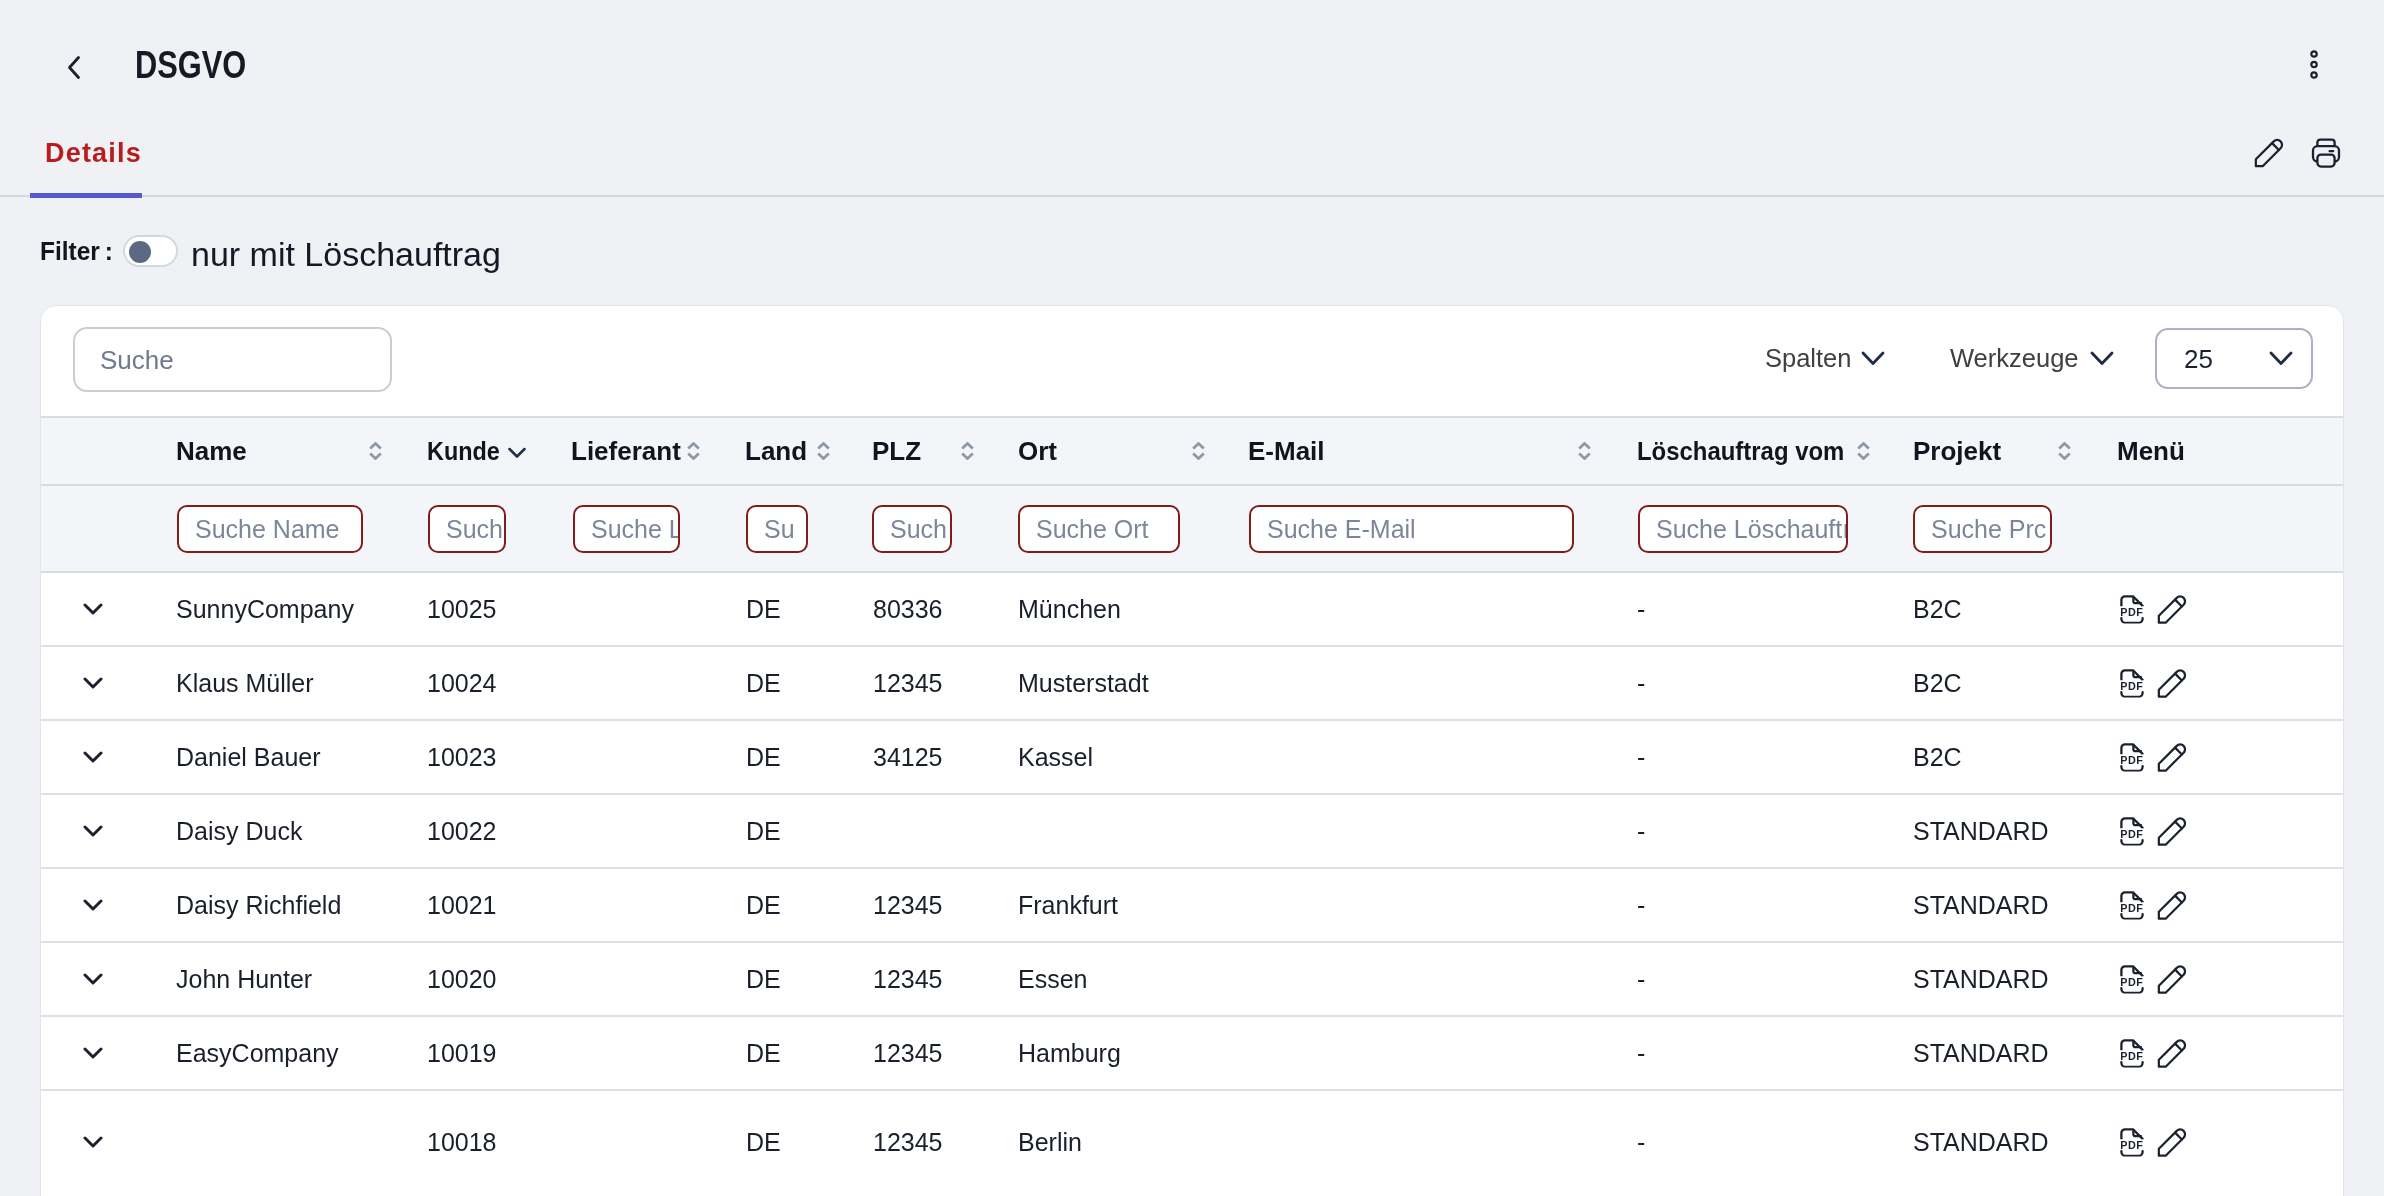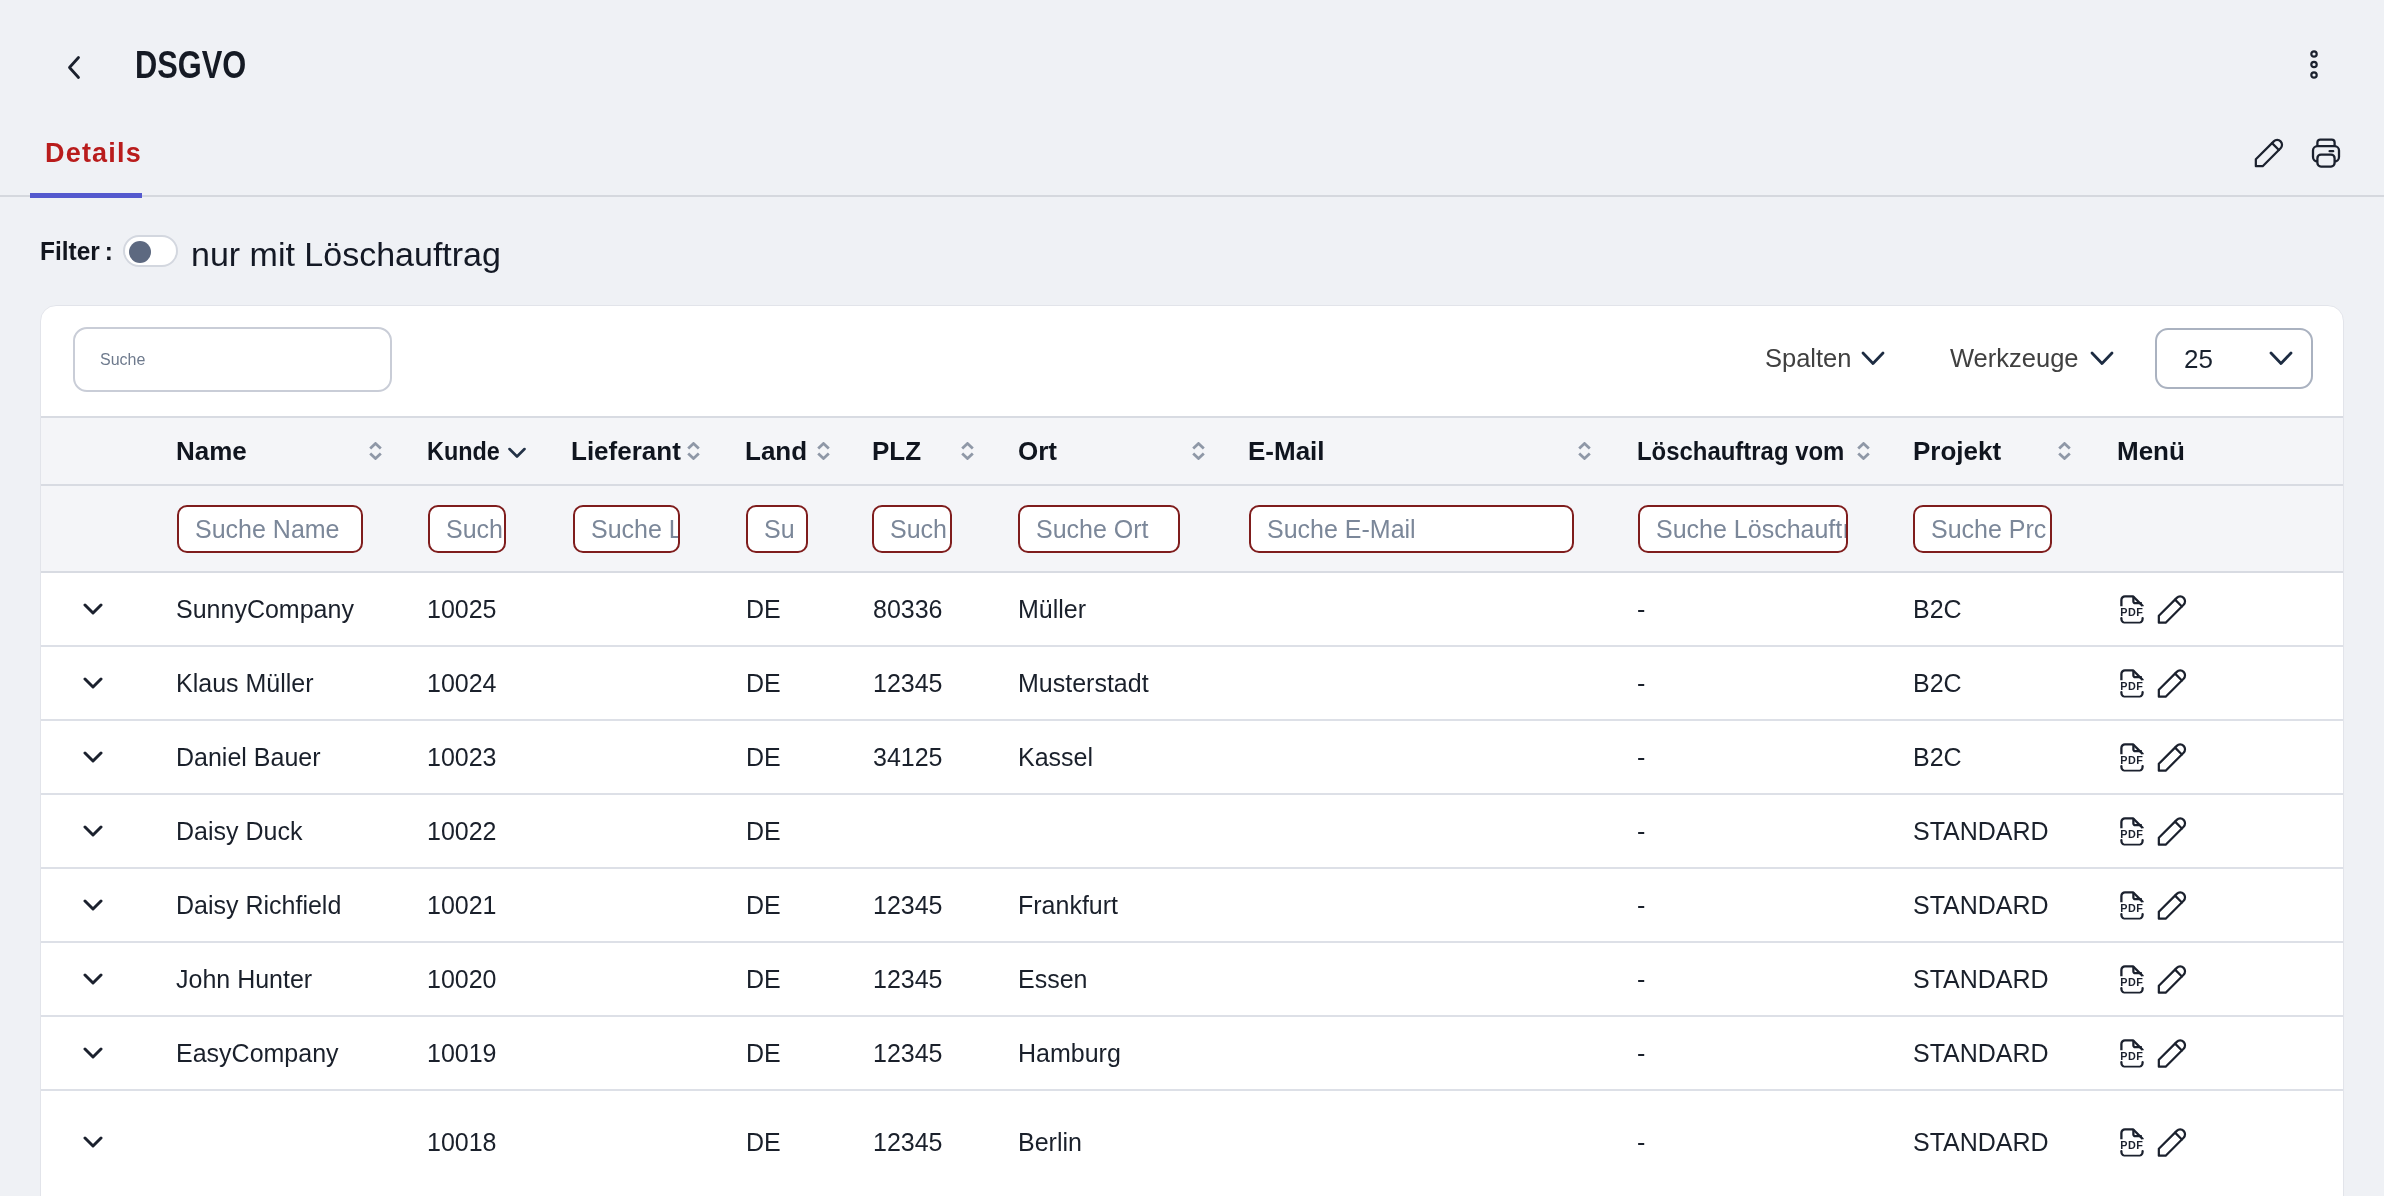--- a/index.html
+++ b/index.html
@@ -26,21 +26,21 @@
   
   .filterlabel { left:40px; top:236px; font-size:26px; font-weight:700; color:#12161f; transform:scaleX(0.94); transform-origin:left top; }
   .toggle { left:123px; top:235px; width:55px; height:32px; background:#fff; border:2px solid #d3d7df; border-radius:17px; }
   .knob { position:absolute; left:4px; top:4px; width:22px; height:22px; border-radius:50%; background:#5d6980; }
   .filtertext { left:191px; top:235px; font-size:34px; color:#141925; }
 
   
   .card { left:40px; top:305px; width:2304px; height:935px; background:#fff; border:1px solid #e2e4ea; border-radius:16px; }
 
   .search { left:73px; top:327px; width:319px; height:65px; background:#fff; border:2px solid #c9cdd7; border-radius:14px; }
-  .search span { position:absolute; left:25px; top:50%; transform:translateY(-50%); font-size:16px; color:#6e7a8d; }
+  .search span { position:absolute; left:25px; top:50%; transform:translateY(-50%); font-size:26px; color:#6e7a8d; }
 
   .ddtext { top:344px; font-size:25.5px; color:#404040; }
 
   .select { left:2155px; top:328px; width:158px; height:61px; border:2px solid #aab2c0; border-radius:13px; background:#fff;text-align:center; }
   .select span { position:absolute; left:27px; top:50%; transform:translateY(-50%); font-size:26px; color:#19222f; }
 
   
   .thead { left:41px; top:416px; width:2302px; height:68px; background:#f4f5f8; border-top:2px solid #d8dbe2; }
   .tfilter { left:41px; top:484px; width:2302px; height:89px; background:#f4f5f8; border-top:2px solid #d8dbe2; border-bottom:2px solid #d8dbe2; }
   .th { position:absolute; top:50%; transform:translateY(-50%); transform-origin:left center; font-size:26px; font-weight:700; color:#10151f; white-space:nowrap; }
@@ -188,21 +188,21 @@
 </div>
 
 <div class="row" style="top:573px">
 <svg class="cell cexp" style="width:20px;height:12px" viewBox="0 0 20 12">
       <polyline points="2,2 10,10 18,2" fill="none" stroke="#1b212e" stroke-width="3" stroke-linecap="round" stroke-linejoin="round"></polyline>
     </svg>
   <span class="cell cname">SunnyCompany</span>
   <span class="cell ckun">10025</span>
   <span class="cell cland">DE</span>
   <span class="cell cplz">80336</span>
-  <span class="cell cort">Müller</span>
+  <span class="cell cort">München</span>
   <span class="cell cdash">-</span>
   <span class="cell cproj">B2C</span>
 <svg class="cell cpdf" style="width:24px;height:29px" viewBox="0 0 24 29">
 <path d="M1.4 11.8 V5.4 A3.6 3.6 0 0 1 5 1.8 H13 L22.6 11.4 V11.8" fill="none" stroke="#1b212e" stroke-width="2.3" stroke-linejoin="round"></path>
 <path d="M13.4 2 V7 a1.7 1.7 0 0 0 1.7 1.7 H21.8" fill="none" stroke="#1b212e" stroke-width="2.3" stroke-linejoin="round"></path>
 <path d="M1.4 23.7 v0.5 a4.3 4.3 0 0 0 4.3 4.3 h12.6 a4.3 4.3 0 0 0 4.3 -4.3 v-0.5" fill="none" stroke="#1b212e" stroke-width="2.3" stroke-linecap="round"></path>
 <text x="0.2" y="21.9" font-family="Liberation Sans" font-size="10.8" font-weight="bold" letter-spacing="0.5" fill="#1b212e">PDF</text>
 </svg>
 <svg class="cell cpen" style="width:41px;height:41px" viewBox="0 0 24 24" fill="none" stroke="#1b212e" stroke-width="1.3" stroke-linecap="round" stroke-linejoin="round">
       <path d="M4 20h4l10.5 -10.5a2.828 2.828 0 1 0 -4 -4l-10.5 10.5v4z"></path>

